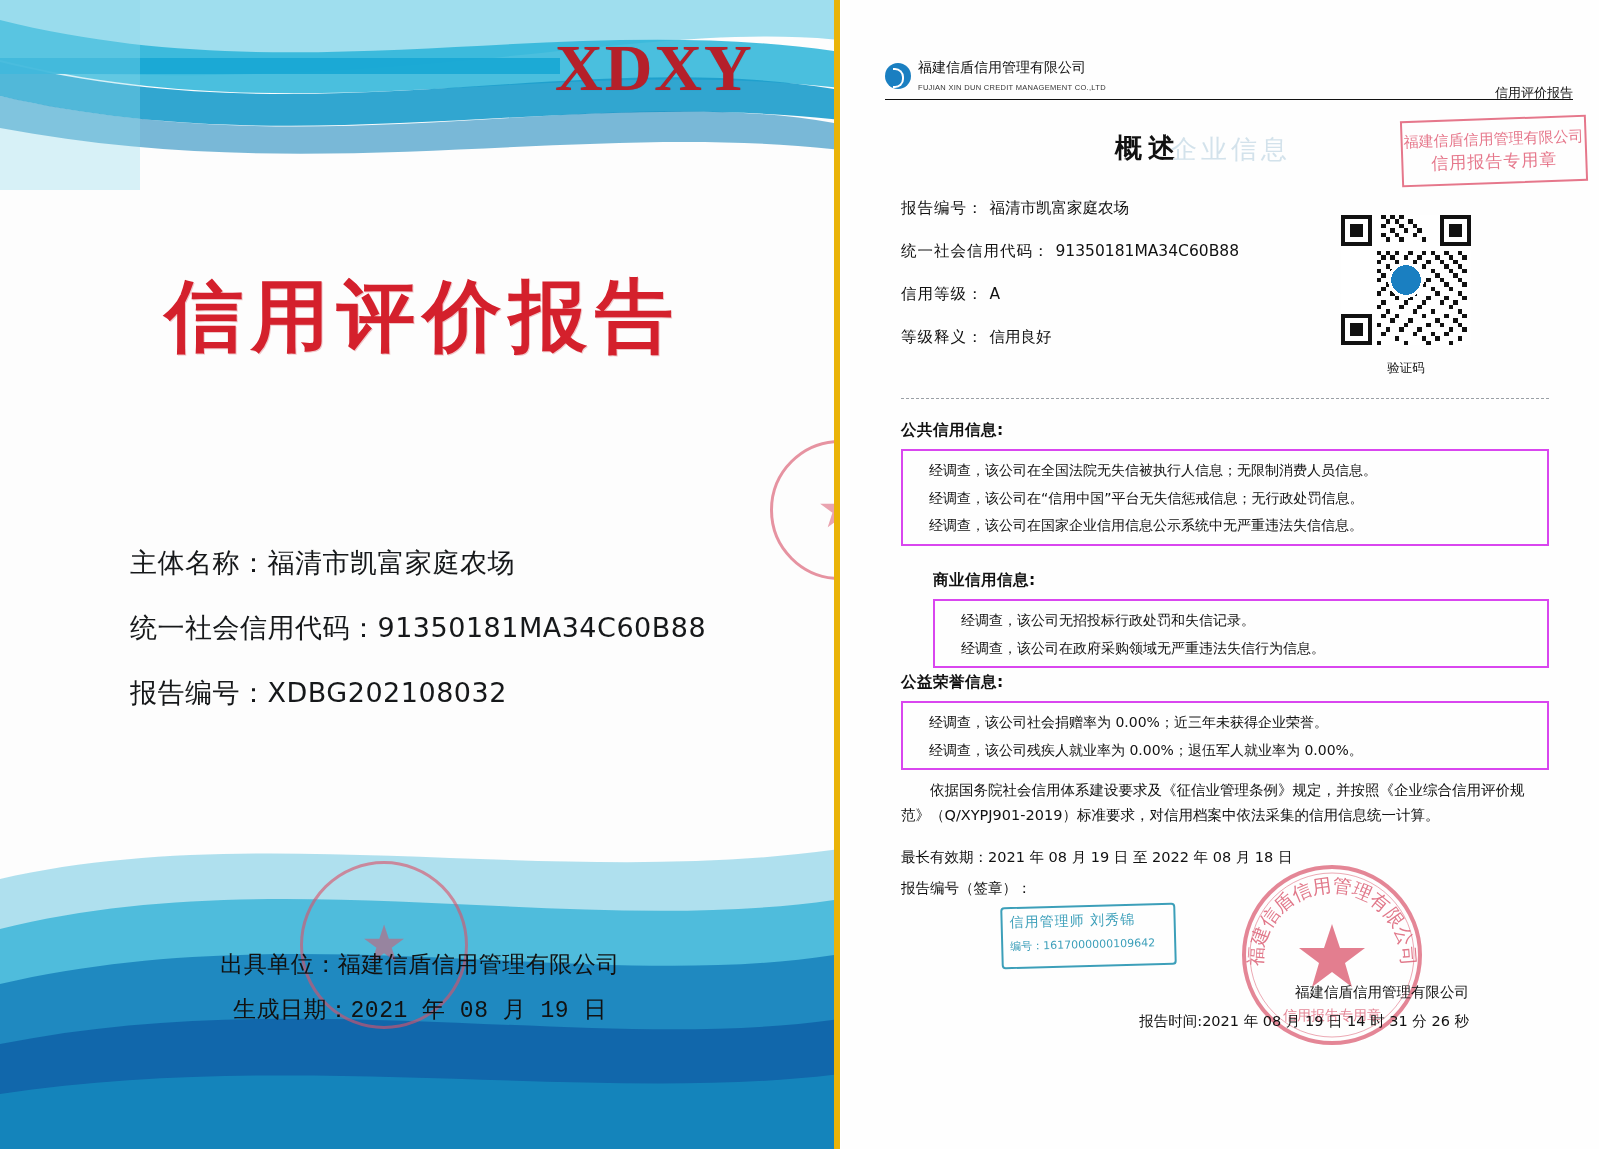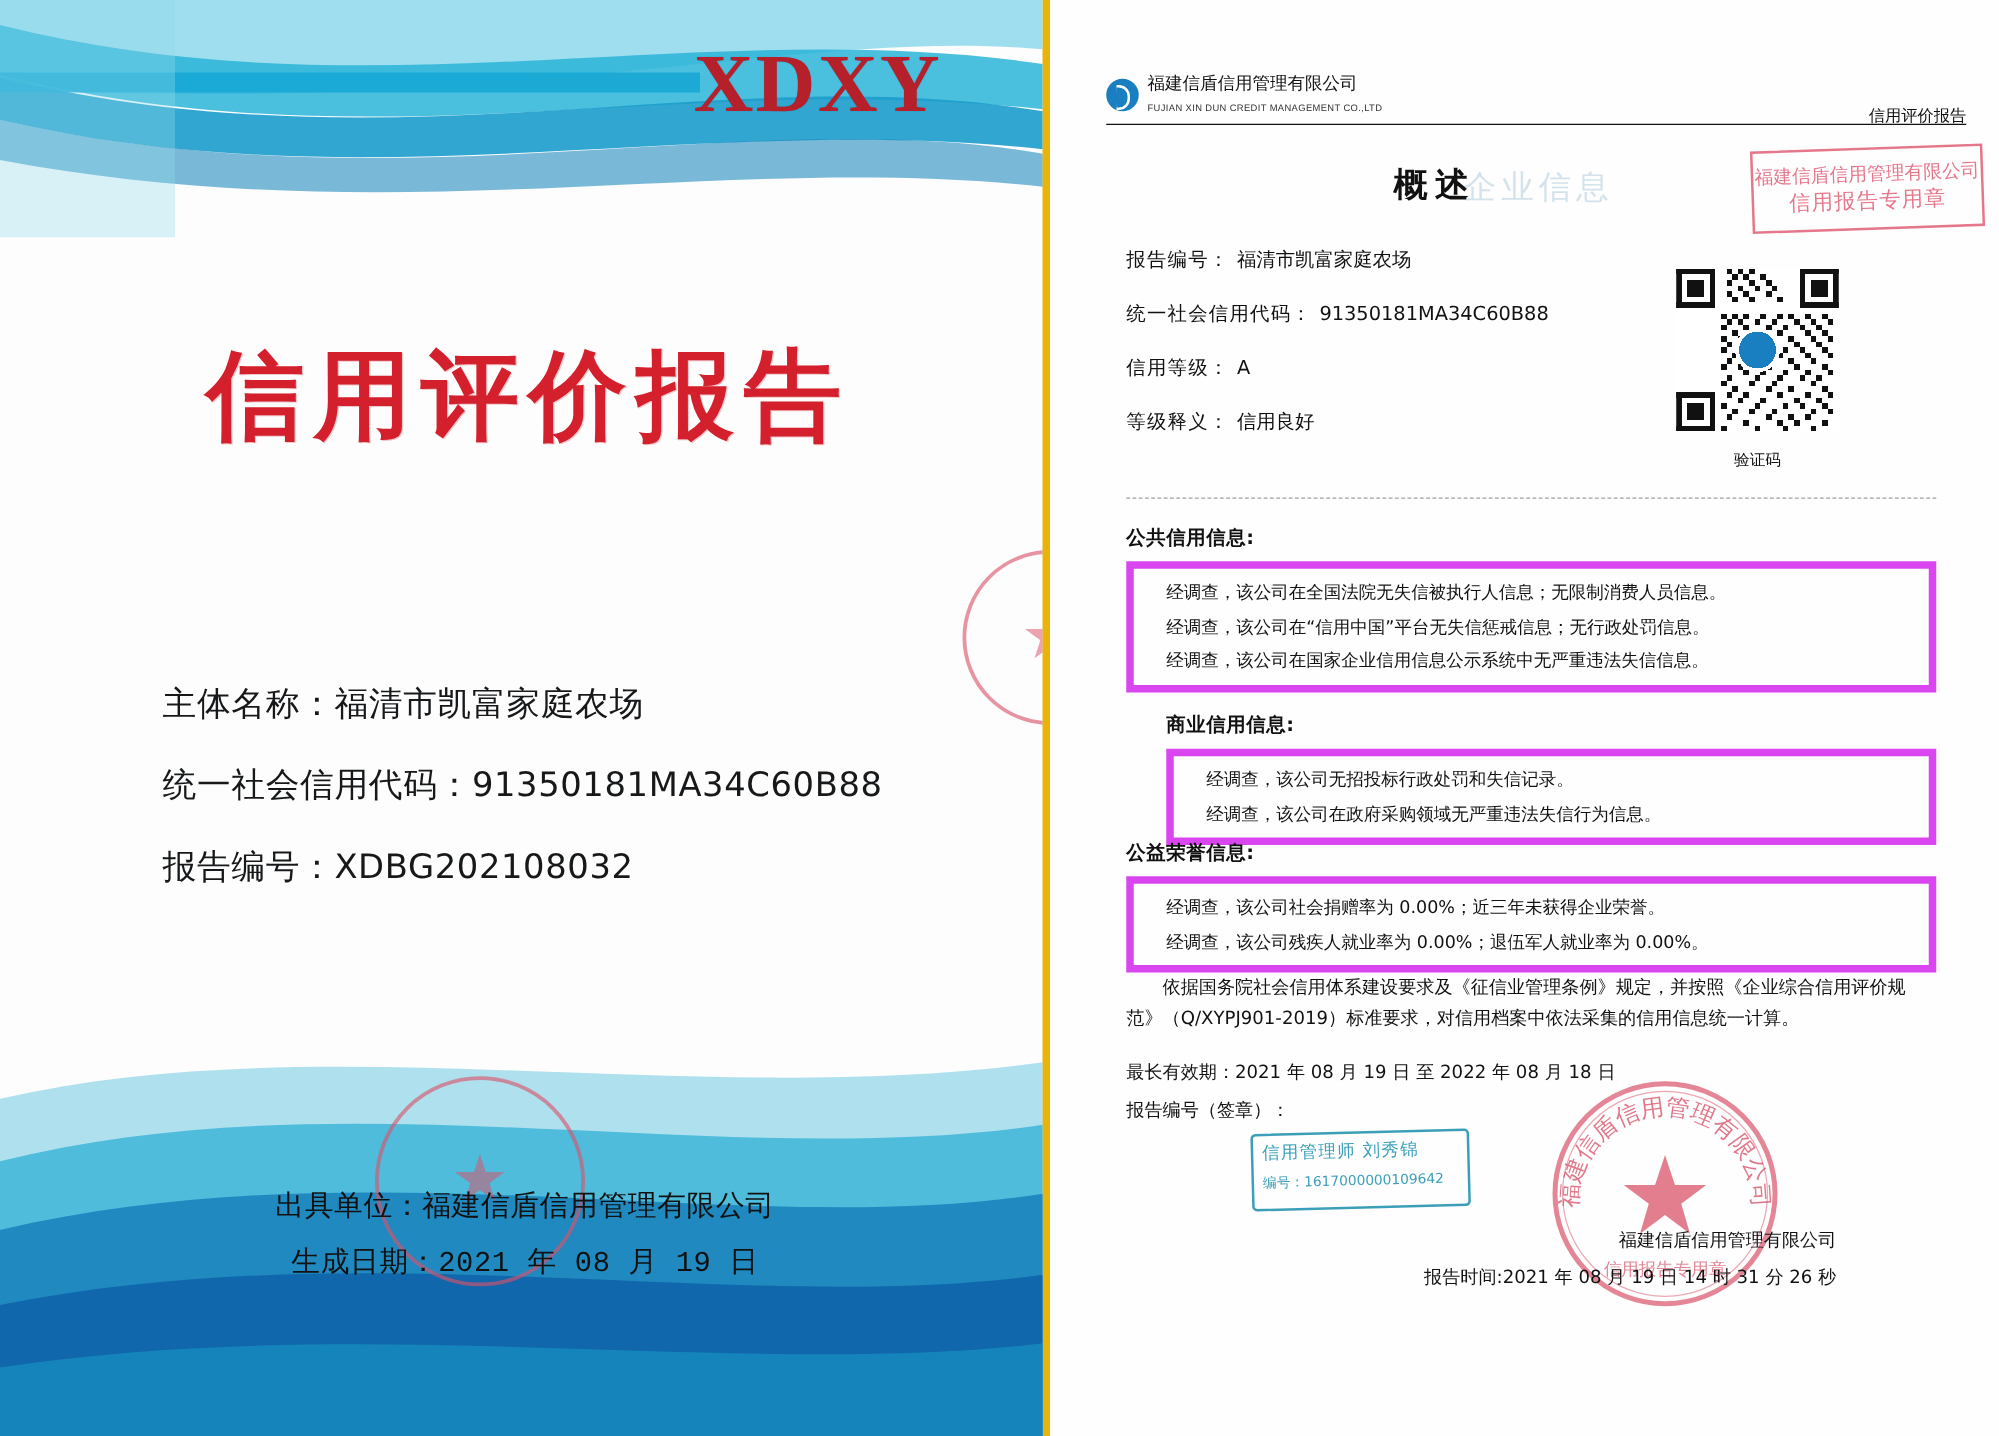--- a/index.html
+++ b/index.html
@@ -119,21 +119,21 @@
     border-top:1px dashed #9aa0a6;
   }
   #sep1 { top:398px; }
 
   .sect { position:absolute; left:60px; width:648px; }
   .sect h3 {
     margin:0 0 8px 0; font-size:15.5px; color:#111;
     font-family:"DejaVu Sans", sans-serif; font-weight:700; letter-spacing:.5px;
   }
   .sect .box {
-    border:6px solid #d946ef; padding:9px 14px 7px 26px;
+    border:2px solid #d946ef; padding:9px 14px 7px 26px;
   }
   .sect .box p {
     margin:0 0 6px 0; font-size:14px; color:#111;
     font-family:"DejaVu Sans", sans-serif; line-height:1.55;
   }
   .sect .box p:last-child { margin-bottom:0; }
 
   #sectA { top:420px; }
   #sectB { top:570px;padding-left:32px; }
   #sectC { top:672px; }

